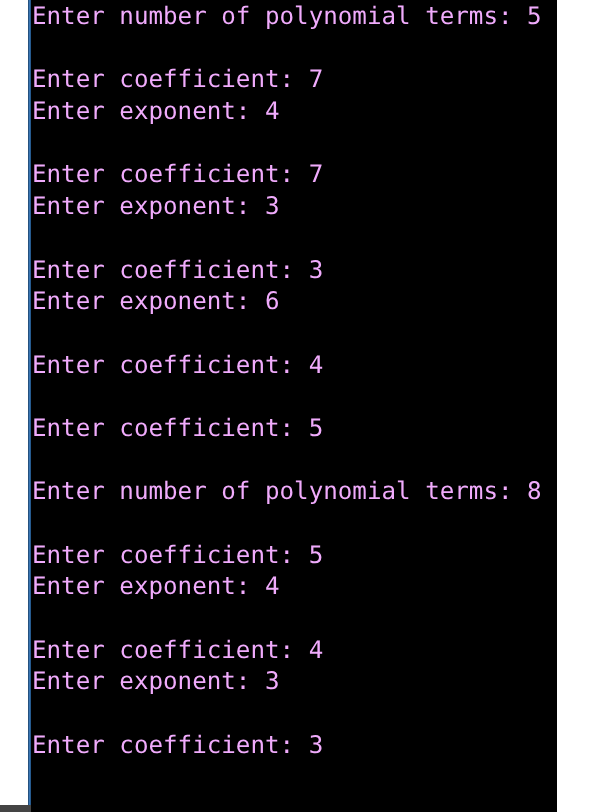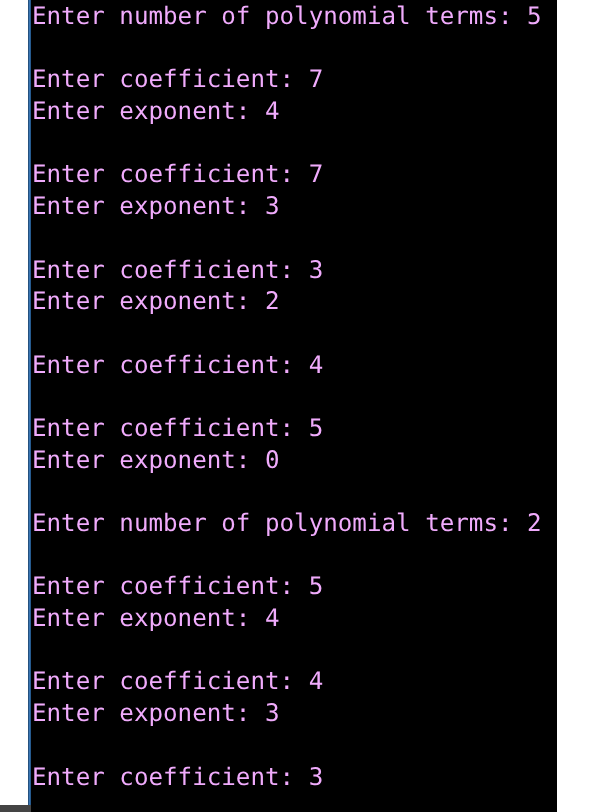--- a/index.html
+++ b/index.html
@@ -111,28 +111,27 @@
     <div class="console-lines" id="console-lines">
         <span class="console-line">Enter number of polynomial terms: 5</span>
         <span class="console-line blank">&nbsp;</span>
         <span class="console-line">Enter coefficient: 7</span>
         <span class="console-line">Enter exponent: 4</span>
         <span class="console-line blank">&nbsp;</span>
         <span class="console-line">Enter coefficient: 7</span>
         <span class="console-line">Enter exponent: 3</span>
         <span class="console-line blank">&nbsp;</span>
         <span class="console-line">Enter coefficient: 3</span>
-        <span class="console-line">Enter exponent: 2</span>
+        <span class="console-line">Enter exponent: 6</span>
         <span class="console-line blank">&nbsp;</span>
         <span class="console-line">Enter coefficient: 4</span>
         <span class="console-line blank">&nbsp;</span>
         <span class="console-line">Enter coefficient: 5</span>
-        <span class="console-line">Enter exponent: 0</span>
         <span class="console-line blank">&nbsp;</span>
-        <span class="console-line">Enter number of polynomial terms: 2</span>
+        <span class="console-line">Enter number of polynomial terms: 8</span>
         <span class="console-line blank">&nbsp;</span>
         <span class="console-line">Enter coefficient: 5</span>
         <span class="console-line">Enter exponent: 4</span>
         <span class="console-line blank">&nbsp;</span>
         <span class="console-line">Enter coefficient: 4</span>
         <span class="console-line">Enter exponent: 3</span>
         <span class="console-line blank">&nbsp;</span>
         <span class="console-line">Enter coefficient: 3</span>
       </div>
   </div>

